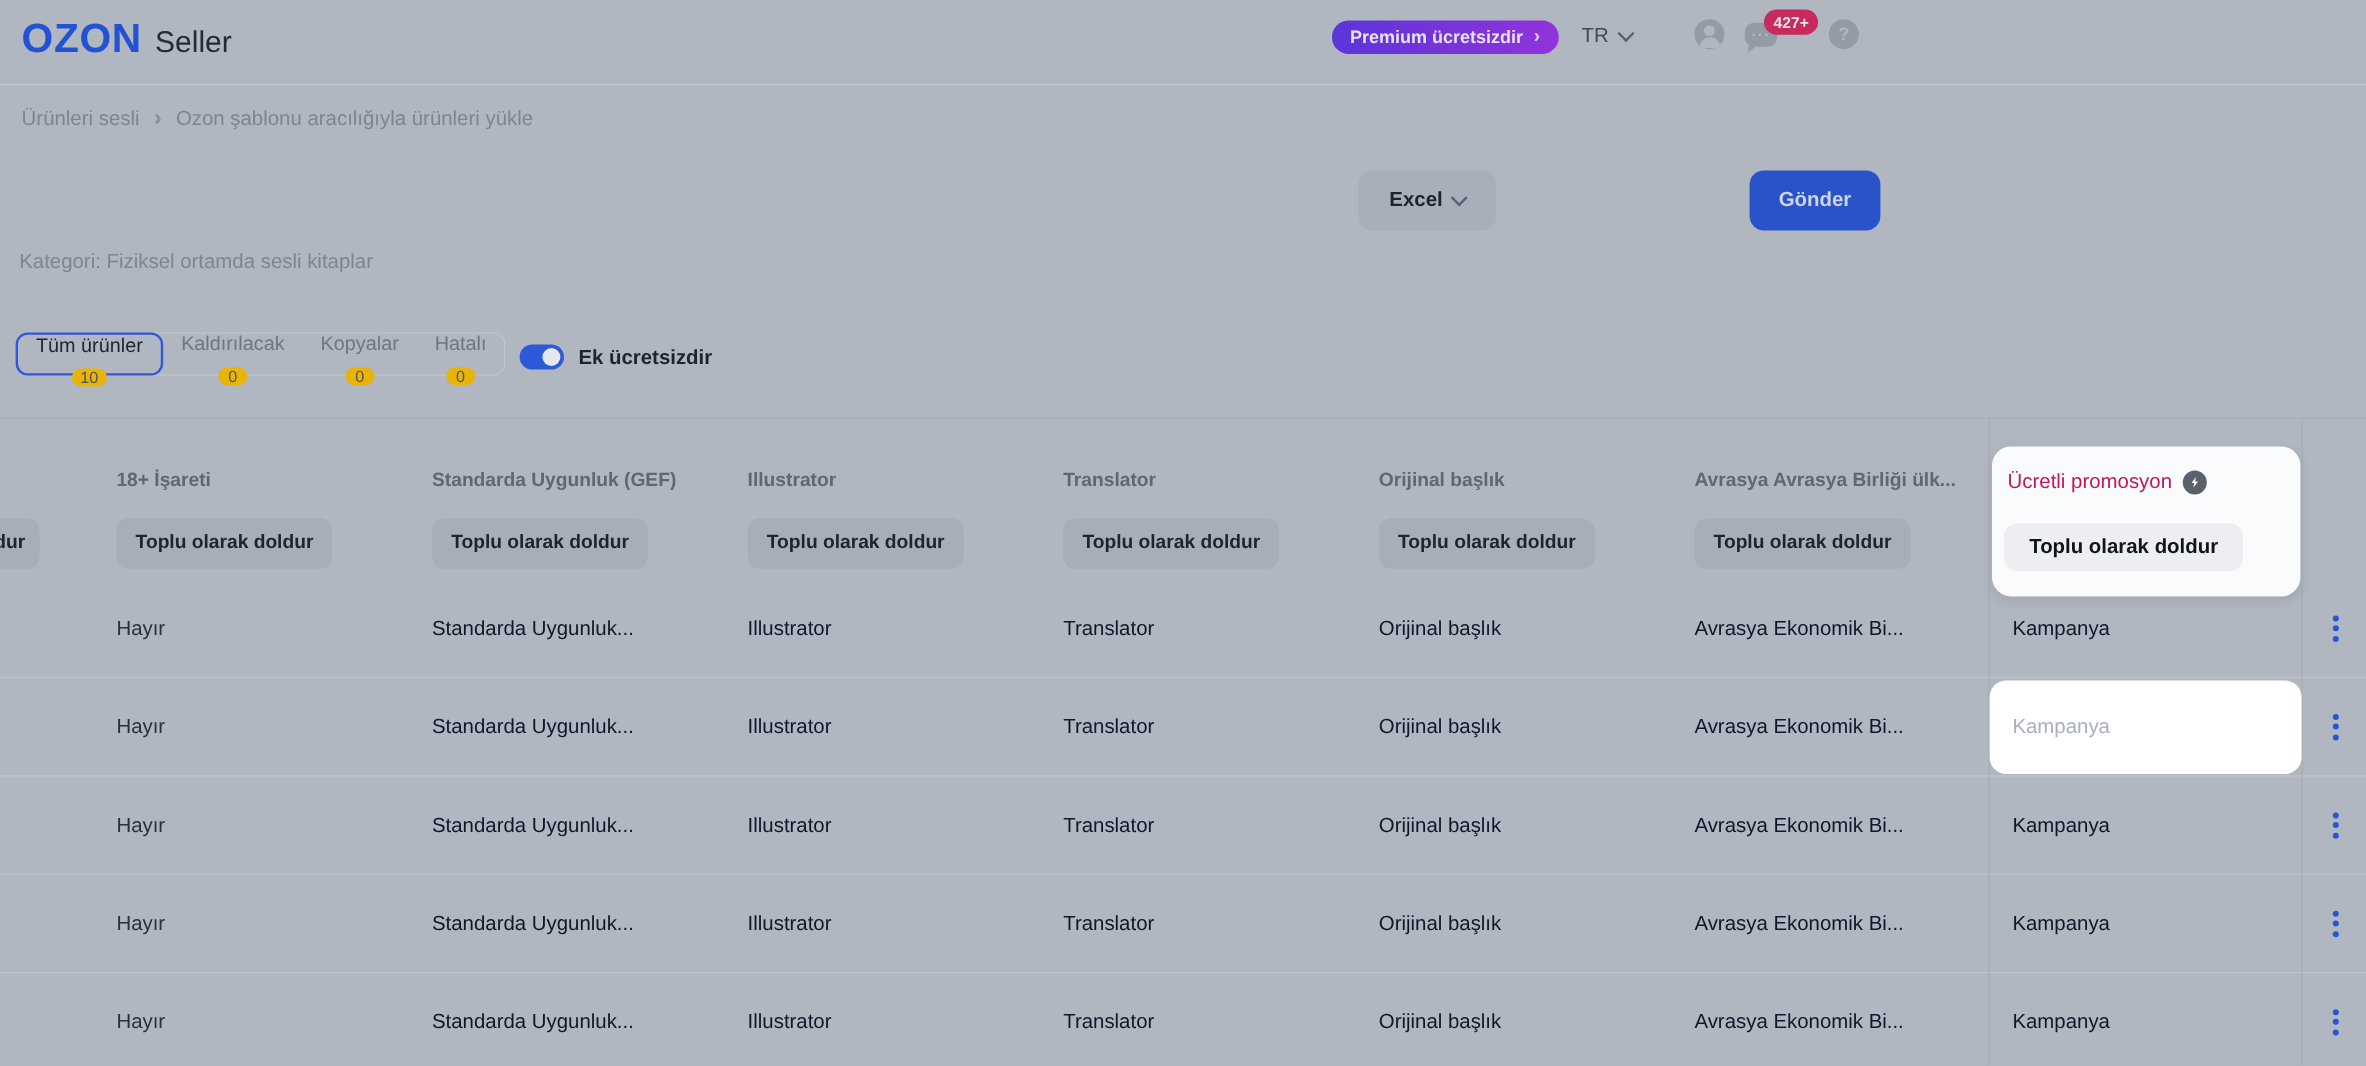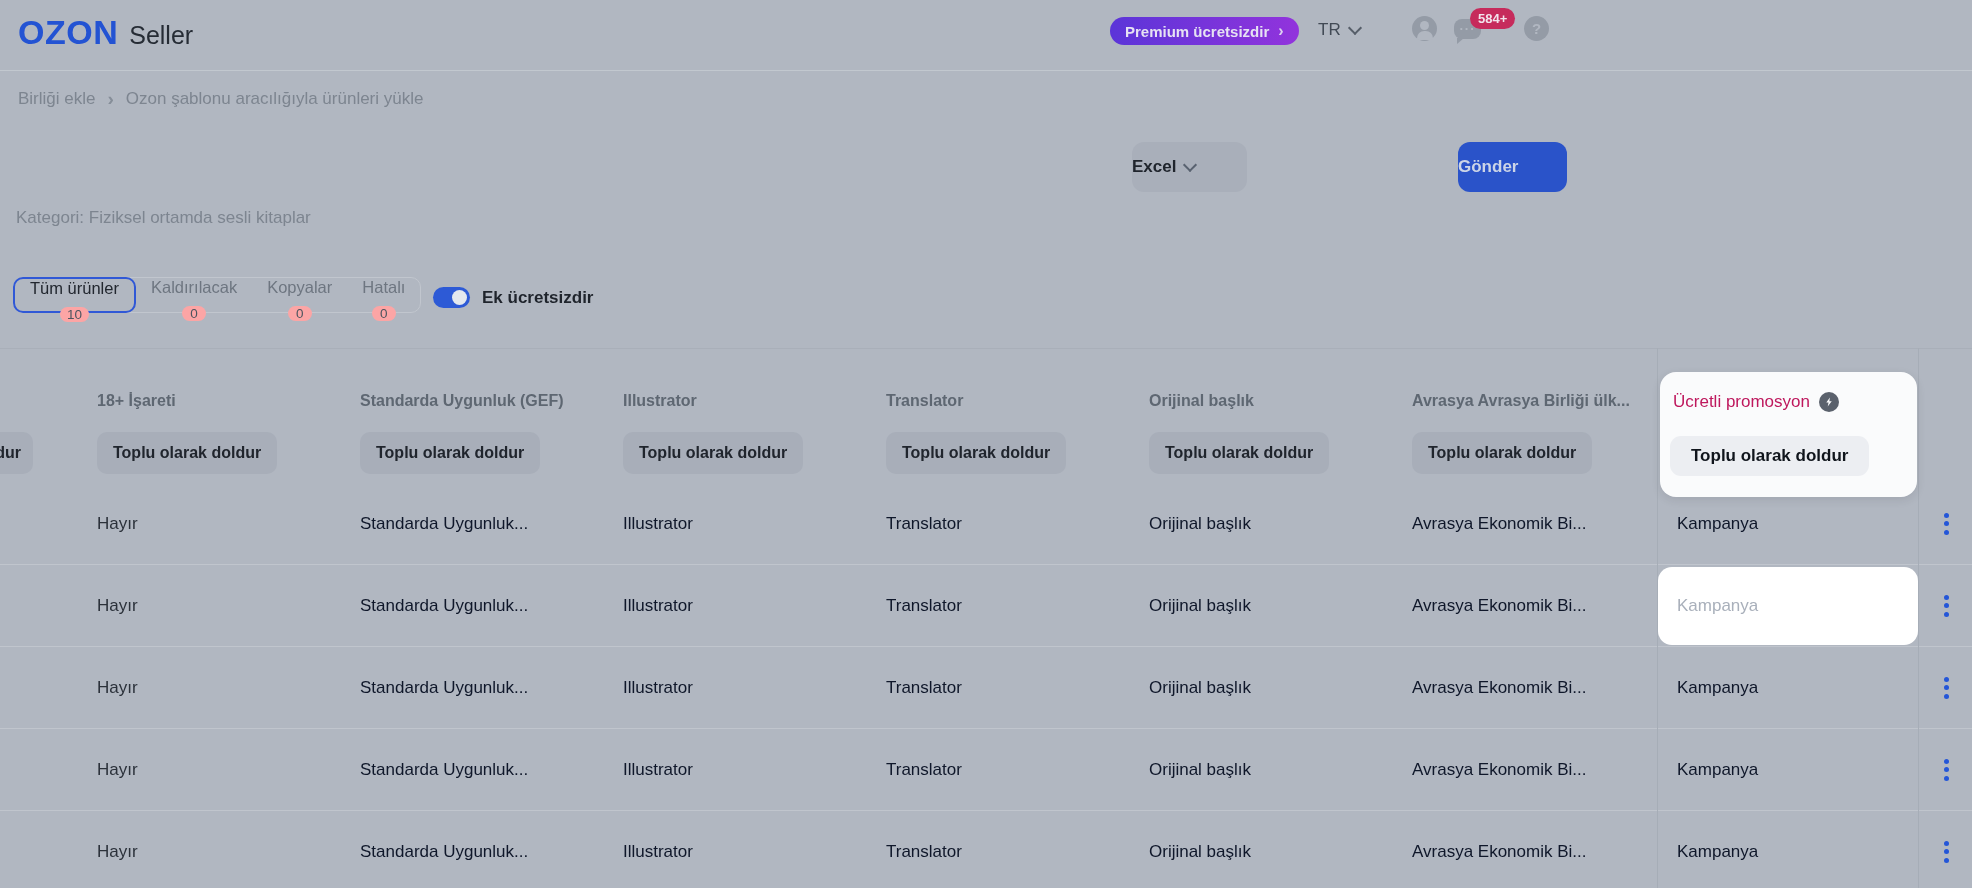--- a/index.html
+++ b/index.html
@@ -33,32 +33,32 @@
   
   .breadcrumb{position:absolute;left:18px;top:88px;display:flex;align-items:center;gap:12px;
     font-size:17px;color:#7d8590;}
   .crumb{cursor:pointer;}
   .crumb-sep{font-size:19px;font-weight:700;color:#868e99;}
 
   
   .page-title{position:absolute;left:16px;top:144px;font-size:32px;font-weight:700;color:#171c24;letter-spacing:-.3px;}
   .page-subtitle{position:absolute;left:16px;top:208px;font-size:17px;color:#7d8590;}
   .btn{position:absolute;top:142px;height:50px;border-radius:12px;display:flex;align-items:center;
-    font-size:17px;font-weight:700;cursor:pointer;box-sizing:border-box;}
+    justify-content:center;font-size:17px;font-weight:700;cursor:pointer;box-sizing:border-box;}
   .btn-excel{left:1132px;width:115px;background:#a9afba;color:#20252d;gap:9px;}
   .btn-excel .chev-down{border-color:#596270;}
   .btn-draft{left:1268px;width:170px;background:#a9afba;color:#20252d;}
   .btn-submit{left:1458px;width:109px;background:#2a53c9;color:#ccd5e7;}
 
   
   .tab-group{position:absolute;left:13px;top:277px;height:36px;border:1px solid #c1c6ce;border-radius:10px;
     display:flex;align-items:stretch;box-sizing:border-box;}
   .tab{display:flex;align-items:center;gap:9px;padding:0 15px;font-size:16.5px;color:#6e7681;cursor:pointer;box-sizing:border-box;flex-direction:column;}
   .tab.selected{border:2px solid #3058d6;border-radius:10px;color:#22272f;margin:-1px 0 -1px -1px;background:transparent;}
-  .tab-badge{height:21px;min-width:10px;padding:0 7px;border-radius:11px;background:#fca5a5;color:#4d555f;
+  .tab-badge{height:21px;min-width:10px;padding:0 7px;border-radius:11px;background:#eab308;color:#4d555f;
     font-size:13.5px;font-weight:400;display:flex;align-items:center;justify-content:center;}
   .toggle{position:absolute;left:433px;top:287px;width:37px;height:21px;border-radius:11px;background:#2d5ad6;cursor:pointer;}
   .toggle .knob{position:absolute;right:3px;top:3px;width:15px;height:15px;border-radius:50%;background:#e4e8ee;}
   .toggle-label{position:absolute;left:482px;top:288px;font-size:17px;font-weight:600;color:#1f242c;}
 
   
   .tbl-topline{position:absolute;left:0;top:348px;width:100%;height:1px;background:#a9afb9;}
   .vline{position:absolute;top:348px;bottom:0;width:1px;background:#a6adb7;z-index:1;}
   .col-label{position:absolute;top:392px;font-size:16px;font-weight:600;color:#5e6772;white-space:nowrap;}
   .bulk-btn{position:absolute;top:432px;height:42px;border-radius:10px;background:#a8aeb9;color:#20252d;
@@ -104,28 +104,28 @@
       <span>TR</span>
       <span class="chev-down"></span>
     </div>
     <div class="icon-circle user-icon">
       <span class="head"></span>
         <span class="body"></span>
     </div>
     <div class="chat-icon">
       <span class="chat-dots">···</span>
     </div>
-    <div class="msg-badge">584+</div>
+    <div class="msg-badge">427+</div>
     <div class="icon-circle help-icon">
       <span>?</span>
     </div>
   </header>
 
   <nav class="breadcrumb">
-    <span class="crumb">Birliği ekle</span>
+    <span class="crumb">Ürünleri sesli</span>
     <span class="crumb-sep">›</span>
     <span class="crumb">Ozon şablonu aracılığıyla ürünleri yükle</span>
   </nav>
 
   <div class="page-subtitle">Kategori: Fiziksel ortamda sesli kitaplar</div>
 
   <div class="btn btn-excel">
     <span>Excel</span>
     <span class="chev-down"></span>
   </div>

